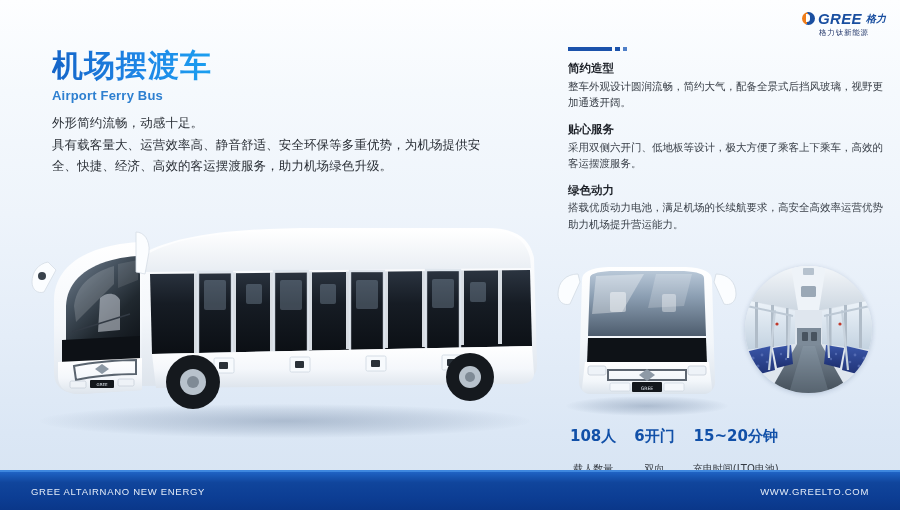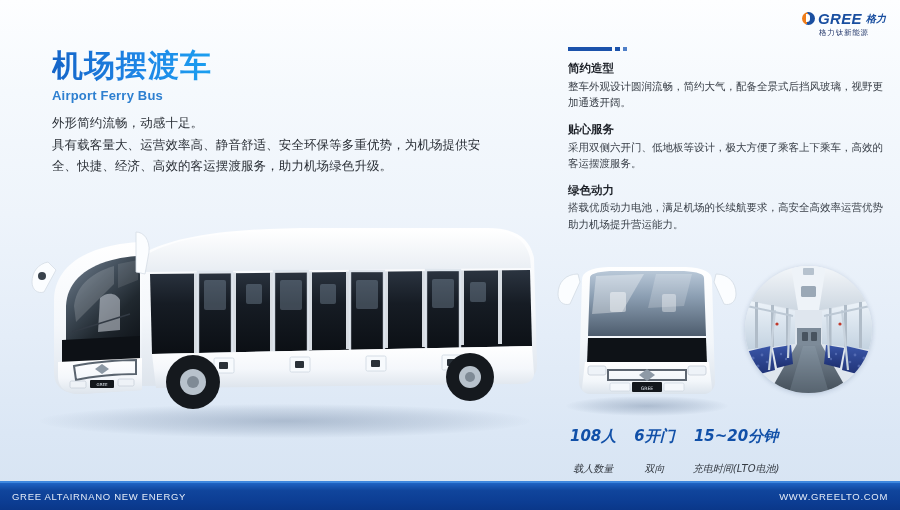--- a/index.html
+++ b/index.html
@@ -134,21 +134,21 @@
 
   
   .stats {
     position: absolute;
     left: 570px;
     top: 427px;
     display: flex;
     align-items: flex-start;
     gap: 18px;
   }
-  .stat { text-align: center; font-style: italic; }
+  .stat { text-align: center; }
   .stat .val {
     font-size: 15px;
     font-weight: bold;
     color: #1150a8;
     line-height: 1.2;
     font-family: "DejaVu Sans", sans-serif;
     white-space: nowrap;
   }
   .stat .lbl {
     font-size: 10px;
@@ -156,27 +156,27 @@
     margin-top: 18px;
     line-height: 1.2;
     font-family: "DejaVu Sans", sans-serif;
     white-space: nowrap;
   }
 
   
   .footer {
     position: absolute;
     left: 0; bottom: 0;
-    width: 900px; height: 29px;
+    width: 900px; height: 40px;
     background: linear-gradient(180deg, #1f63c4 0%, #10459c 28%, #0c3d93 70%, #0a3789 100%);
     border-top: 2px solid #3e87de;
     display: flex;
     align-items: center;
     justify-content: space-between;
-    padding: 0 12px;
+    padding: 0 31px;
   }
   .footer span {
     font-size: 9.5px;
     color: #e4ecf8;
     letter-spacing: 0.7px;
     font-family: "Liberation Sans", sans-serif;
   }
 
   
   .art { position: absolute; }

